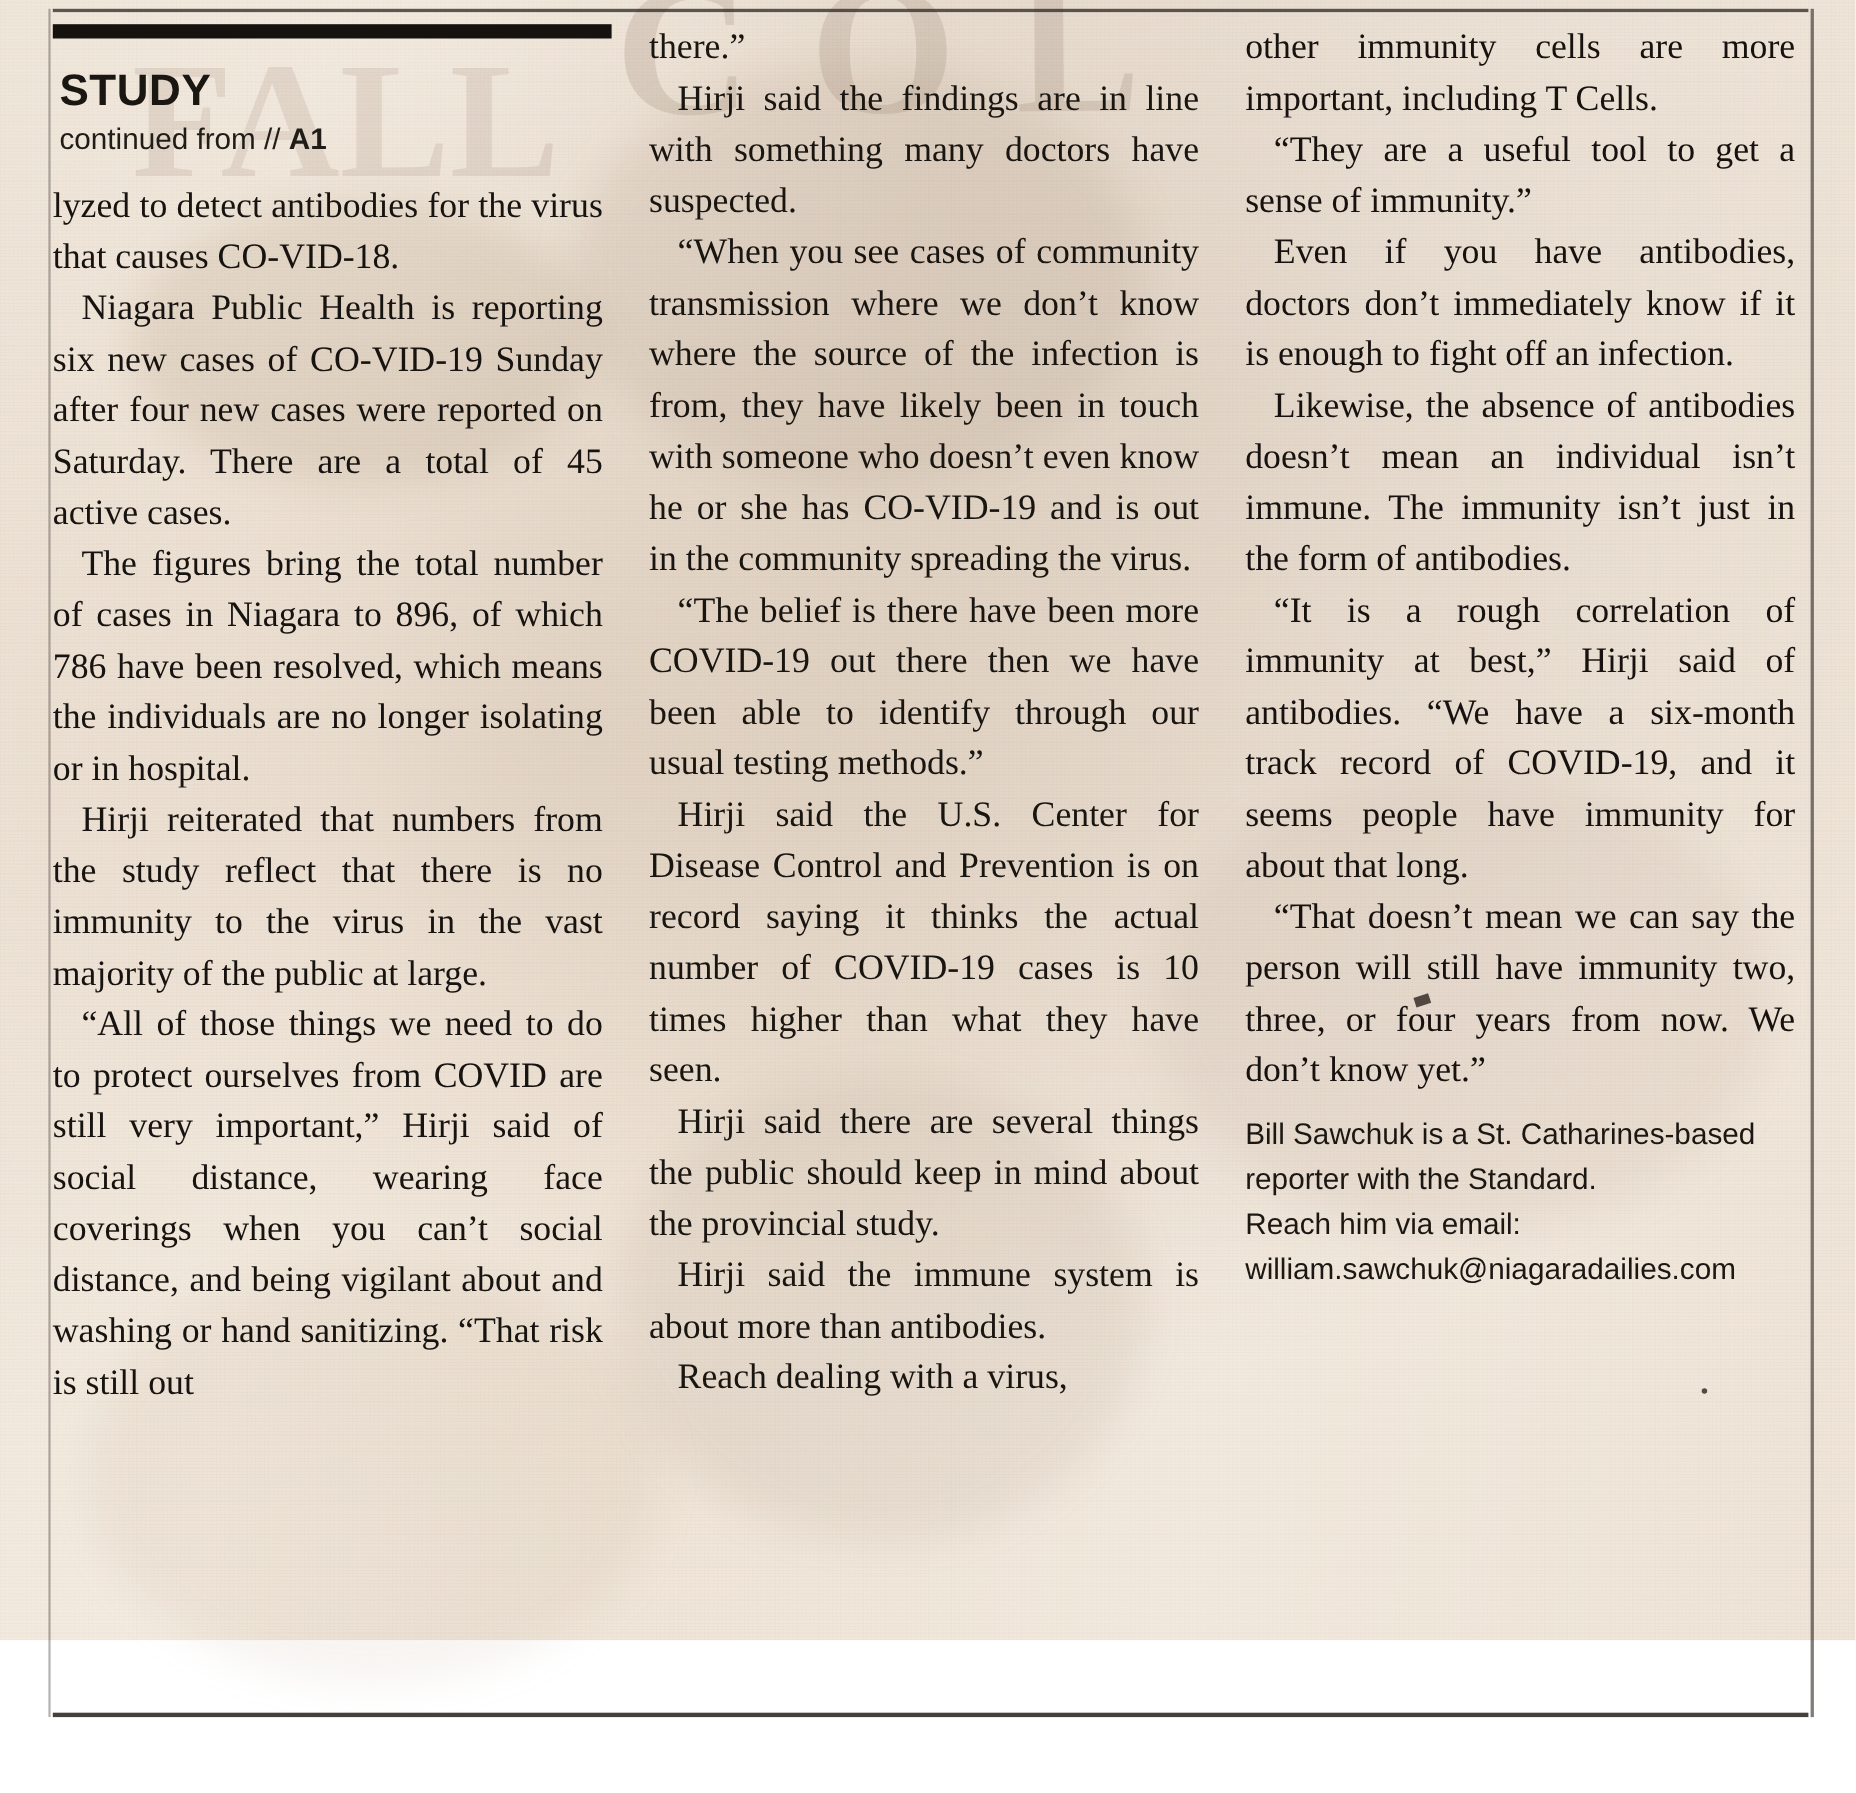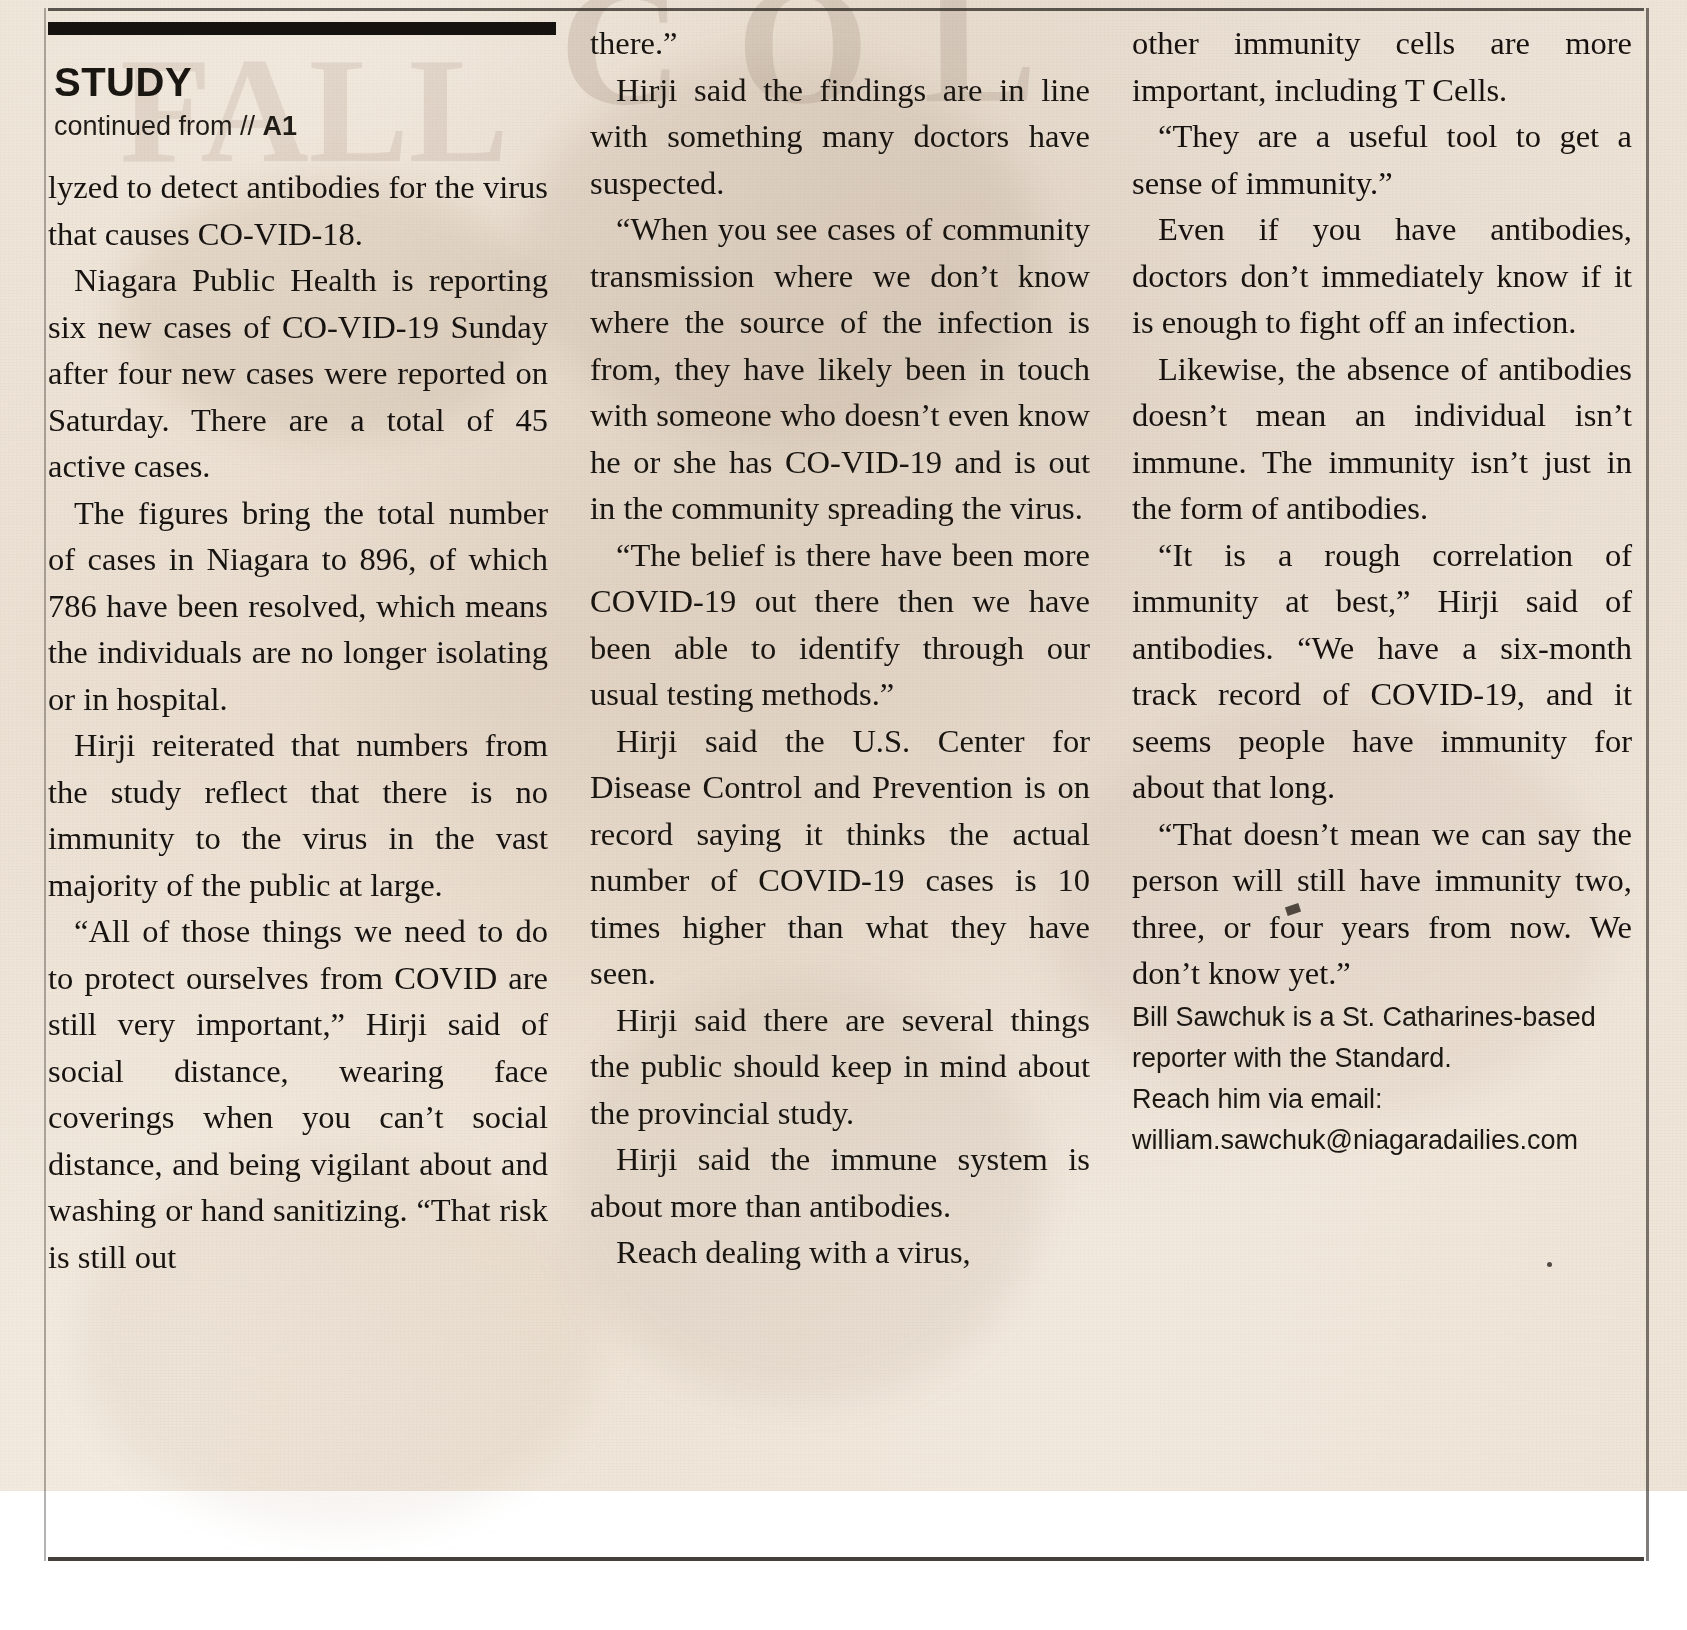--- a/index.html
+++ b/index.html
@@ -175,21 +175,21 @@
 
   
   .col.c2 .body-text { color: #191511; }
   .col.c3 .body-text { color: #17120f; }
 
   .byline {
     font-family: "Liberation Sans", sans-serif;
     font-size: 27px;
     line-height: 41px;
     color: #1b1713;
-    margin-top: 0;
+    margin-top: 14px;
     text-align: left;
   }
   .byline p { margin: 0; }
 
   .stray-mark {
     position: absolute;
     pointer-events: none;
     background: #2b241d;
     opacity: 0.8;
   }

